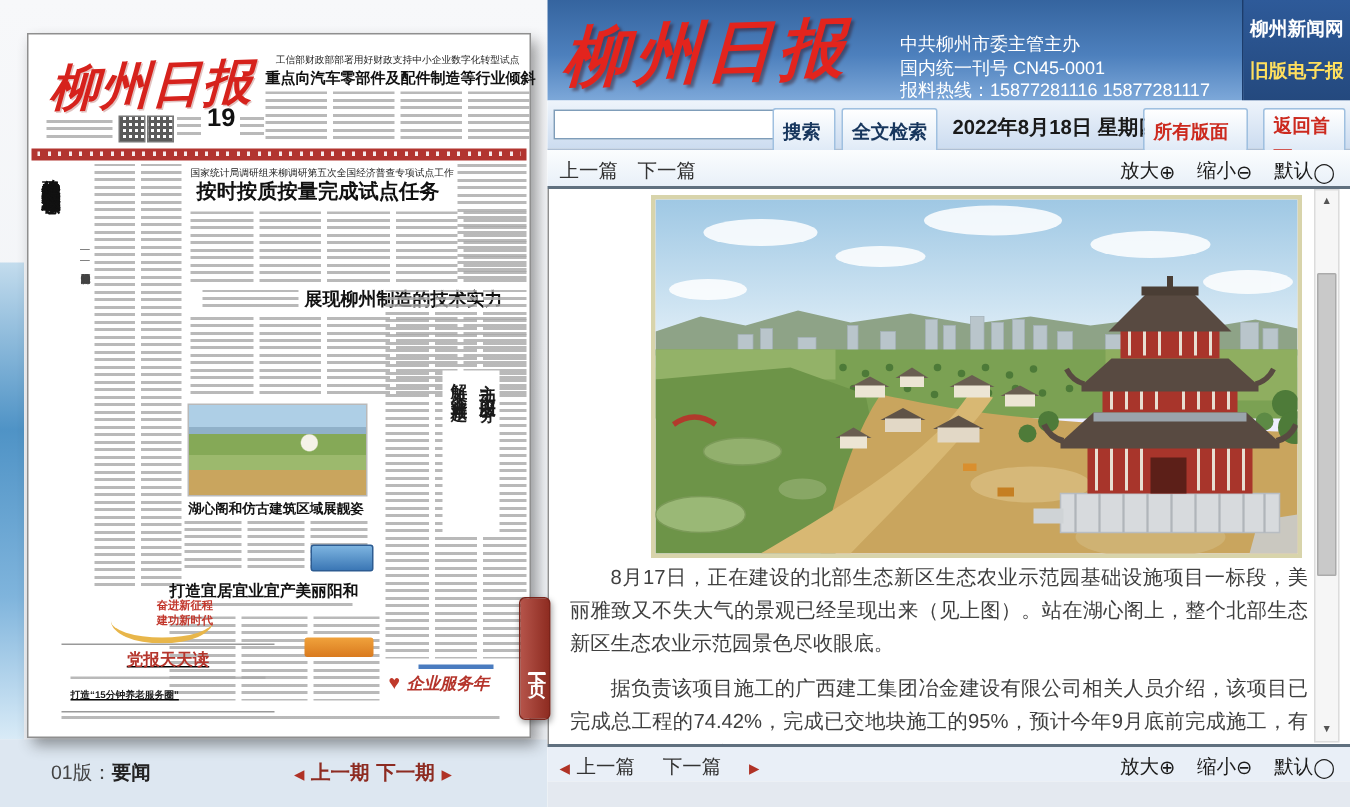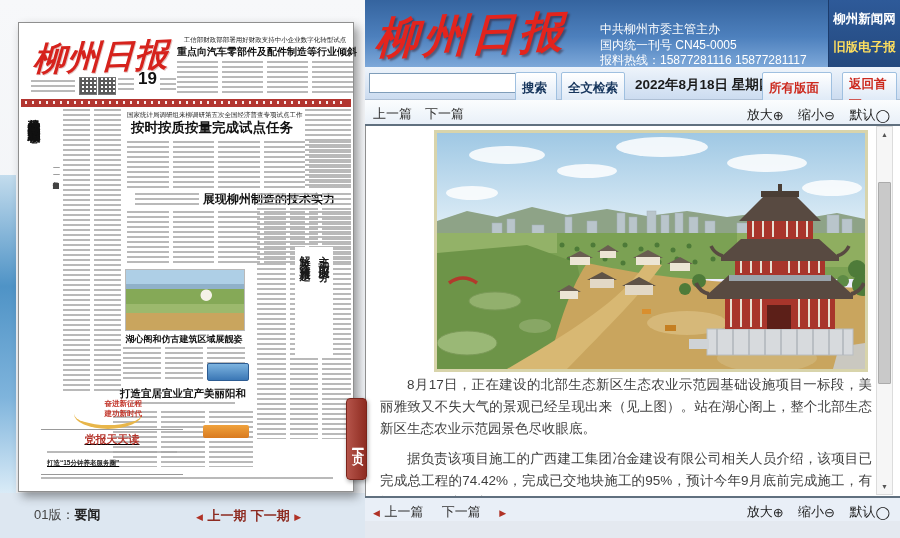--- a/index.html
+++ b/index.html
@@ -145,21 +145,21 @@
 
       <div class="abs thumb" style="left:106px;top:246px;width:118px;height:60px;"></div>
       <div class="abs hl" style="left:104px;top:310px;width:122px;font-size:9px;text-align:center;">湖心阁和仿古建筑区域展靓姿</div>
       <div class="abs cols" style="left:104px;top:324px;width:122px;height:34px;">
           <i></i>
           <i></i>
           <i></i>
         </div>
       <div class="abs badge-blue" style="left:188px;top:340px;width:40px;height:16px;"></div>
 
-      <div class="abs hl" style="left:94px;top:364px;width:140px;font-size:10.5px;text-align:center;">打造宜居宜业宜产美丽阳和</div>
+      <div class="abs hl" style="left:94px;top:364px;width:140px;font-size:10.5px;">打造宜居宜业宜产美丽阳和</div>
       <div class="abs tx" style="left:112px;top:379px;width:104px;height:4px;"></div>
       <div class="abs cols" style="left:94px;top:388px;width:140px;height:56px;">
           <i></i>
           <i></i>
           <i></i>
         </div>
       <div class="abs badge-orange" style="left:184px;top:402px;width:46px;height:13px;"></div>
 
       <div class="abs cols" style="left:238px;top:170px;width:94px;height:246px;">
           <i></i>
@@ -172,20 +172,25 @@
       </div>
 
       <div class="abs gold-banner" style="left:55px;top:376px;width:68px;height:26px;">
         <div>奋进新征程</div>
         <div>建功新时代</div>
       </div>
       <div id="reading-box" class="abs" style="left:22px;top:406px;width:142px;height:44px;text-decoration:underline;">
         <div style="font-size:11px;font-weight:bold;color:#b5352c;text-align:center;margin-top:2px;">党报天天读</div>
         <div class="tx" style="margin:4px 6px 0 6px;height:5px;"></div>
         <div style="margin:3px 6px 0 6px;font-size:6.5px;font-weight:bold;color:#222;white-space:nowrap;">打造“15分钟养老服务圈”</div>
+      </div>
+      <div class="abs" style="left:240px;top:420px;width:92px;height:26px;white-space:nowrap;">
+        <div style="width:50px;height:3px;background:#4a7cc0;margin-left:20px;"></div>
+        <span style="color:#c0392b;font-size:13px;">♥</span>
+        <span style="color:#b5352c;font-size:11px;font-weight:bold;font-style:italic;">企业服务年</span>
       </div>
       <div class="abs tx" style="left:22px;top:454px;width:292px;height:5px;"></div>
     </div>
 
     <div id="pg-label" class="abs" style="left:34px;top:506px;">
       <span>01版：</span><span style="font-weight:bold;color:#222;">要闻</span>
     </div>
     <div class="abs" style="left:196px;top:506px;white-space:nowrap;">
       <span class="nav-arrow">◀</span>
       <span class="issue-nav">上一期</span>
@@ -193,21 +198,21 @@
       <span class="nav-arrow">▶</span>
     </div>
   </div>
 
   <div id="right" class="abs">
 
     <div id="rp-header" class="abs">
       <div class="abs rp-logo" style="left:10px;top:6px;">柳州日报</div>
       <div class="abs hdr-info" style="left:235px;top:10px;">
         <div>中共柳州市委主管主办</div>
-        <div>国内统一刊号 CN45-0005</div>
+        <div>国内统一刊号 CN45-0001</div>
         <div>报料热线：15877281116  15877281117</div>
       </div>
       <div id="hdr-links" class="abs">
         <span class="hdr-link" style="color:#ffffff;">柳州新闻网</span>
         <span class="hdr-link" style="color:#ffdf5e;">旧版电子报</span>
       </div>
     </div>
 
     <div id="searchrow" class="abs">
       <input id="search-input" type="text" style="">

